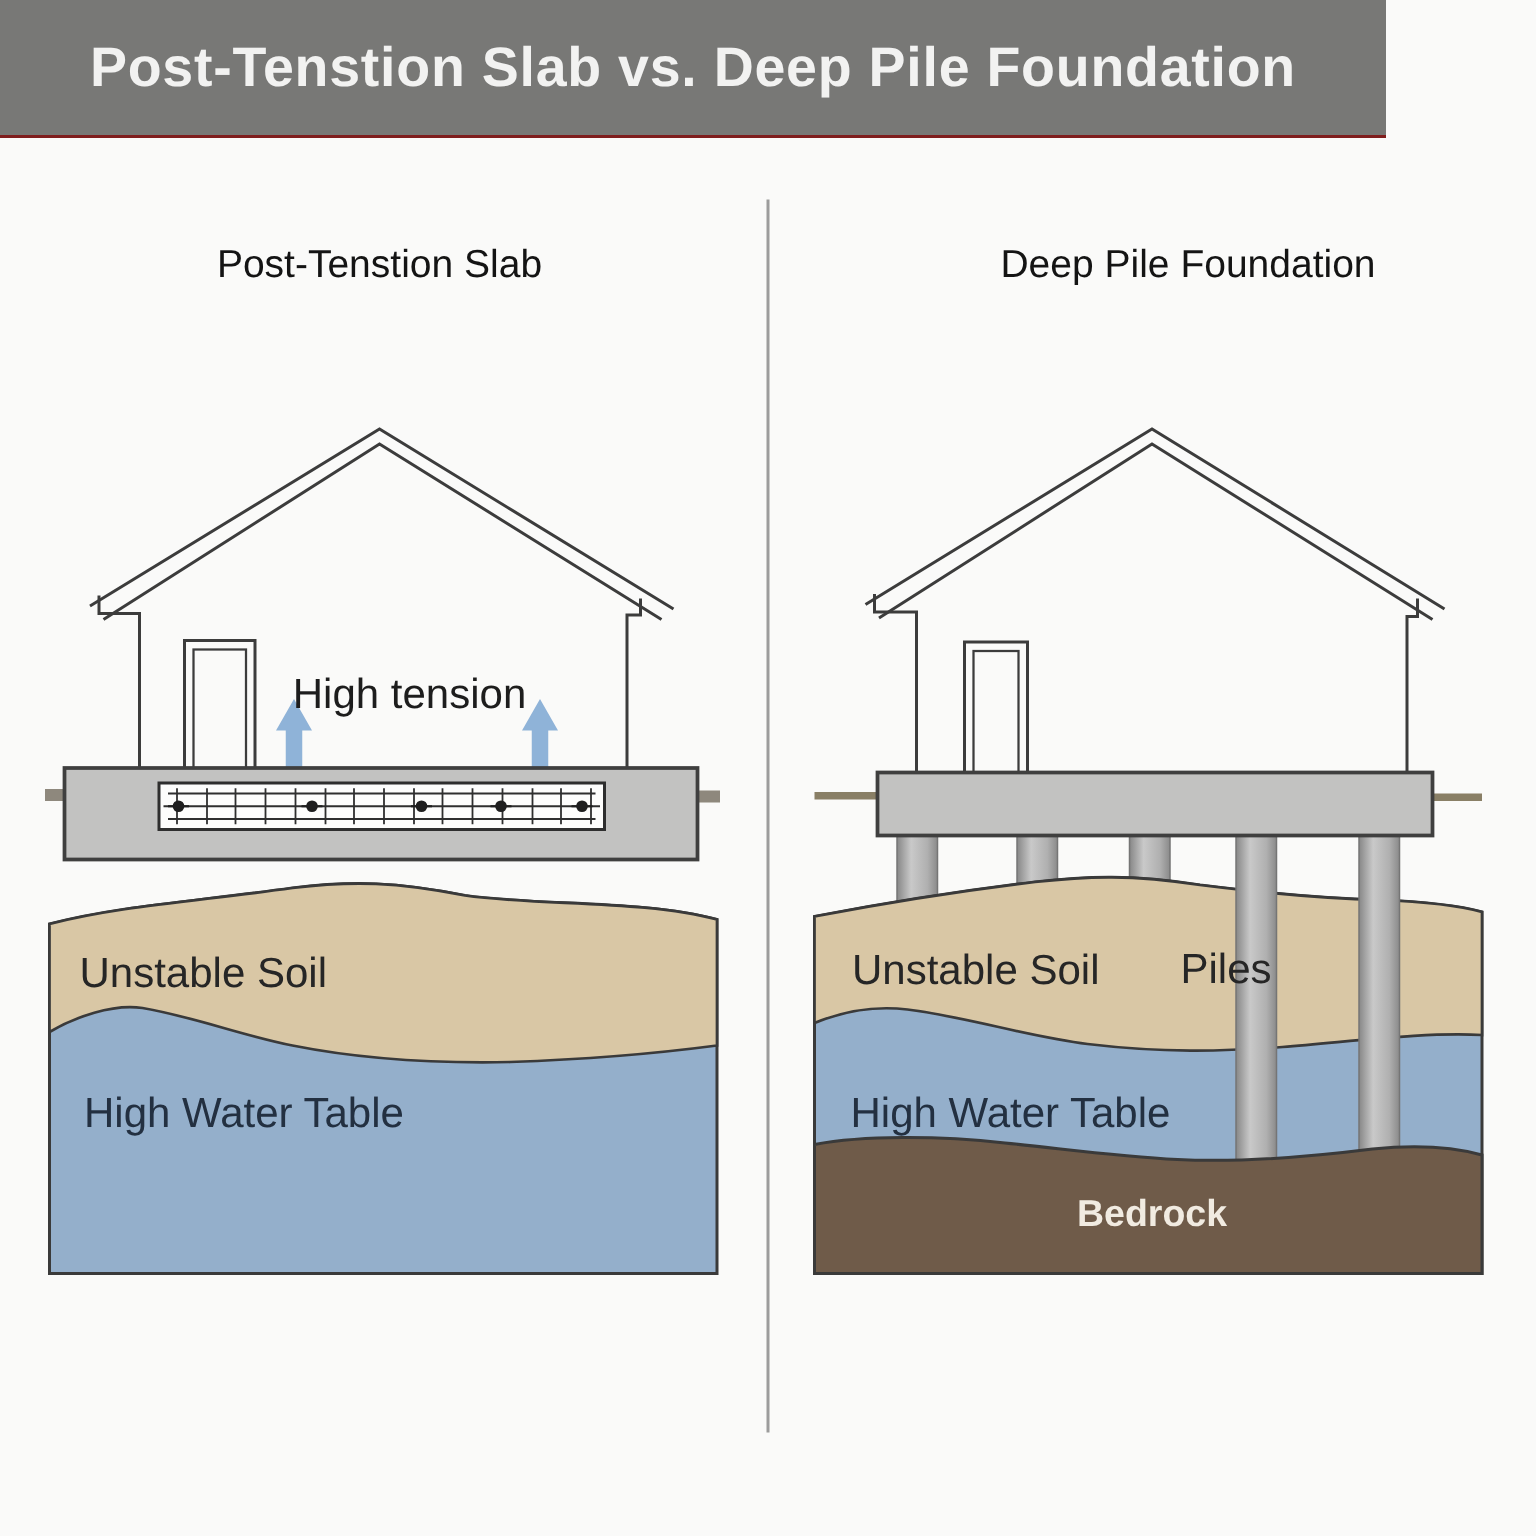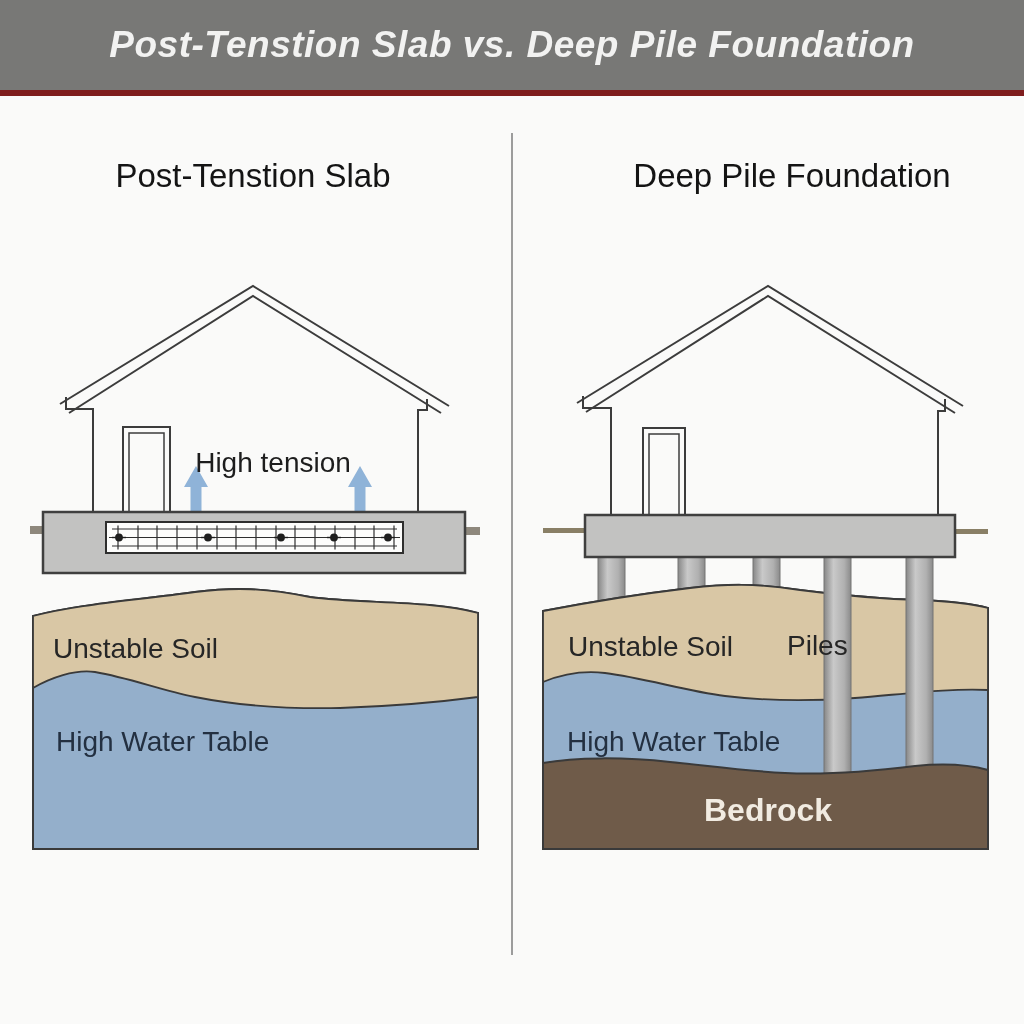--- a/index.html
+++ b/index.html
@@ -2,48 +2,48 @@
 <html><head>
 <meta charset="utf-8">
 <style>
   html,body{margin:0;padding:0;}
   body{
     width:1024px;height:1024px;position:relative;overflow:hidden;
     background:#fafaf9;
     font-family:"Liberation Sans", sans-serif;
   }
   .header{
-    position:absolute;left:0;top:0;width:1024px;height:90px;
-    background:#787876;border-bottom:6px solid #7f1d1d;
-    display:flex;align-items:center;justify-content:center;font-style:italic;
+    position:absolute;left:0;top:0;width:924px;height:90px;
+    background:#787876;border-bottom:2px solid #7f1d1d;
+    display:flex;align-items:center;justify-content:center;
   }
   .header-title{
     color:#f2f2f1;font-size:37px;font-weight:600;letter-spacing:.5px;
   }
   .divider{
     position:absolute;left:511px;top:133px;width:2px;height:822px;
     background:#9c9c9c;
   }
   .panel-title{
     position:absolute;transform:translate(-50%,-50%);
-    color:#141414;font-size:33px;font-weight:500;white-space:nowrap;
+    color:#141414;font-size:26px;font-weight:500;white-space:nowrap;
   }
   #left-title{left:253px;top:176px;}
   #right-title{left:792px;top:176px;}
   .label{
     position:absolute;color:#262626;font-size:28px;white-space:nowrap;
   }
   #tension-label{left:273px;top:463px;transform:translate(-50%,-50%);color:#1d1d1d;}
   #l-soil-label{left:53px;top:633px;}
   #l-water-label{left:56px;top:726px;color:#233041;}
   #r-soil-label{left:568px;top:631px;}
   #r-piles-label{left:747px;top:630px;margin-left:40px;}
   #r-water-label{left:567px;top:726px;color:#233041;}
   #r-bedrock-label{left:768px;top:810px;transform:translate(-50%,-50%);
-    color:#f1ebe1;font-weight:600;font-size:32px;}
+    color:#f1ebe1;font-weight:600;font-size:25px;}
   svg{position:absolute;left:0;top:0;}
   .outline{fill:none;stroke:#3c3c3c;stroke-width:2;}
   .thin{fill:none;stroke:#3c3c3c;stroke-width:1.5;}
 </style>
 </head>
 <body>
 
 <div class="header">
   <div class="header-title">Post-Tenstion Slab vs. Deep Pile Foundation</div>
 </div>

